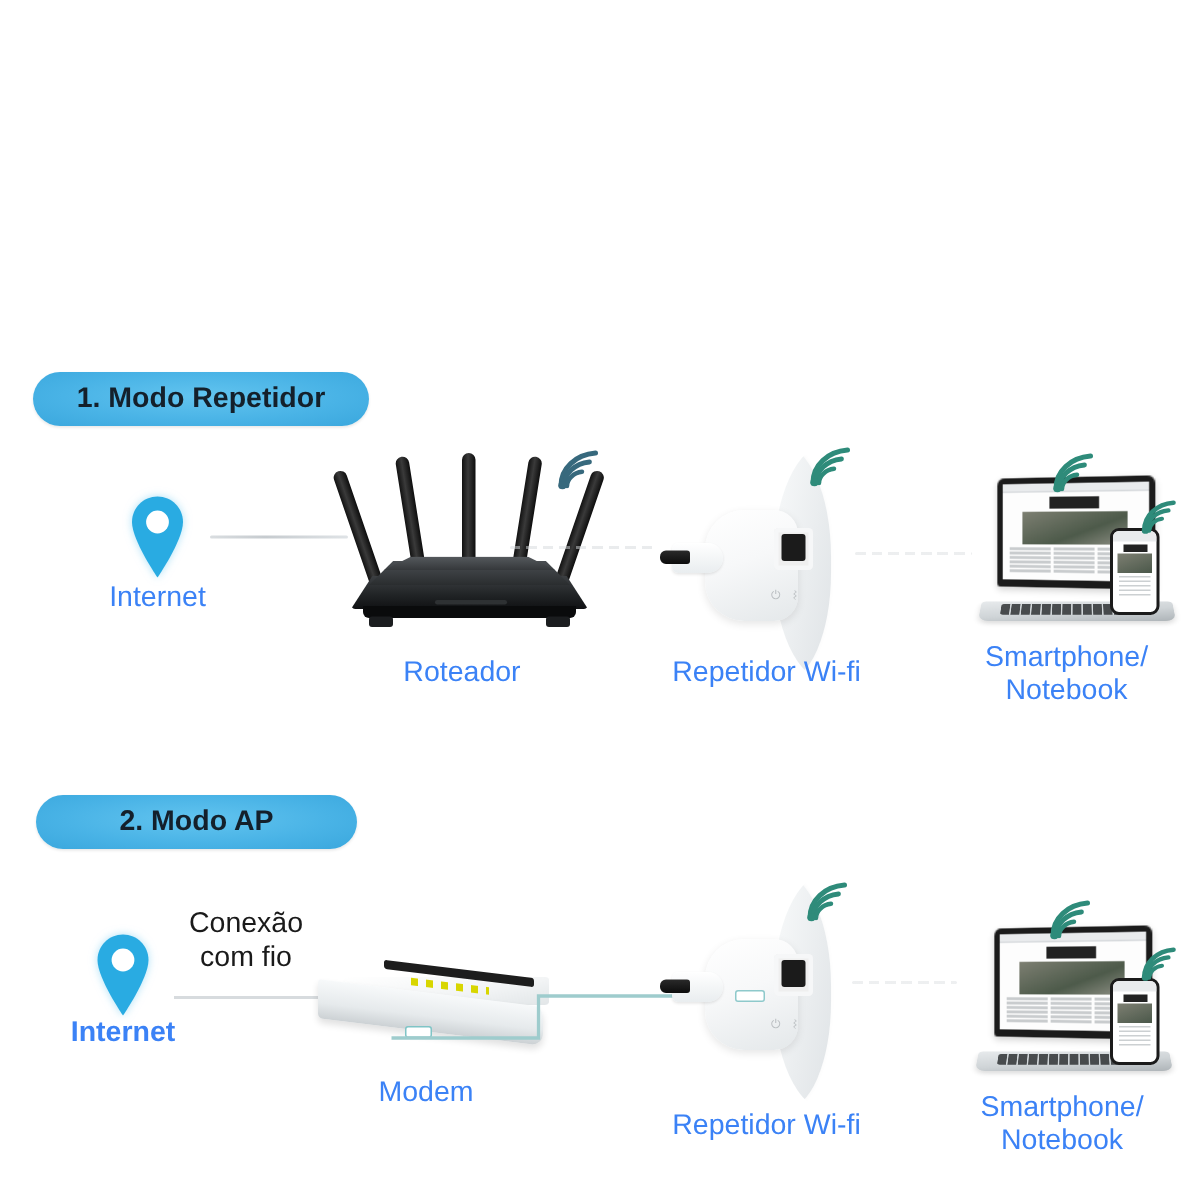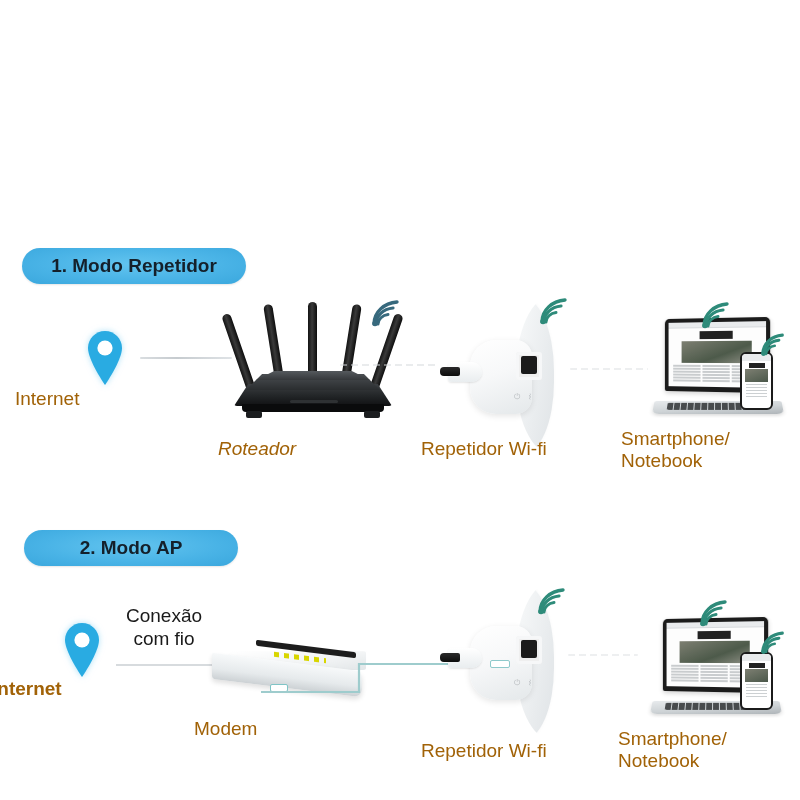--- a/index.html
+++ b/index.html
@@ -44,24 +44,24 @@
   #badge-1 { left: 22px; top: 248px; width: 224px; }
   #badge-2 { left: 24px; top: 530px; width: 214px; }
 
   
   .node { position: absolute; }
   .node-label {
     position: absolute;
     width: 180px;
     left: 50%;
     transform: translateX(-50%);
-    text-align: left;
+    text-align: center;
     font-size: 19px;
     line-height: 1.15;
-    color: #a16207;
+    color: #3b82f6;
     white-space: pre-line;
   }
   .node-label.bold { font-weight: bold; }
 
   
   .pin { position: relative; width: 40px; height: 56px; }
   .pin svg { display:block; filter: drop-shadow(0 0 3px rgba(110,200,240,.55)); }
 
   
   .wifi { position: absolute; }
@@ -260,21 +260,21 @@
   <div class="wifi" style="left:138px; top:-4px;">
     <svg width="40" height="34" viewBox="0 0 40 34">
       <g fill="none" stroke="#37697d" stroke-width="3.4" stroke-linecap="round">
         <path d="M8 28 C8 16 18 7 31 6"></path>
         <path d="M10 28 C10 20 17 13 27 12" stroke-width="3.2"></path>
         <path d="M12 28 C12 23.5 16.5 19 22 18.5" stroke-width="3"></path>
       </g>
       <circle cx="9" cy="27.5" r="2.7" fill="#37697d"></circle>
     </svg>
   </div>
-  <div class="node-label" style="left:80px; top:138px;font-style:italic;">Roteador</div>
+  <div class="node-label" style="left:80px; top:138px;">Roteador</div>
 </div>
 
 <div class="link dashedish" style="left:340px; top:364px; width:96px; opacity:.5;"></div>
 
 <div class="node" style="left:436px; top:296px; width:150px;">
   <div class="repeater" style="left:12px; top:0;">
     <div class="rep-wing"></div>
     <div class="rep-body"></div>
     <div class="rep-plug"></div>
     <div class="rep-prong"></div>

